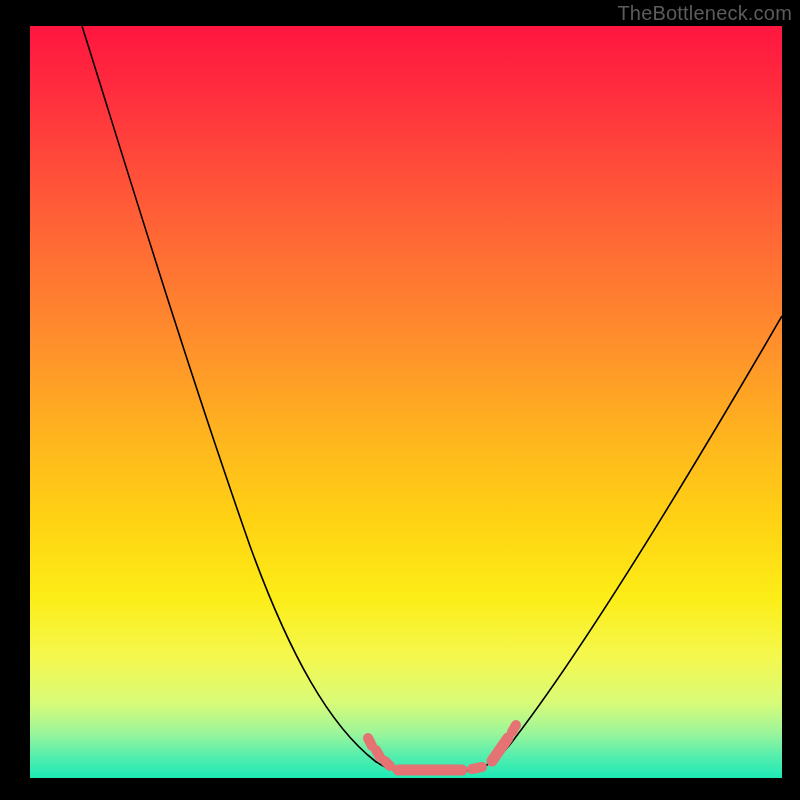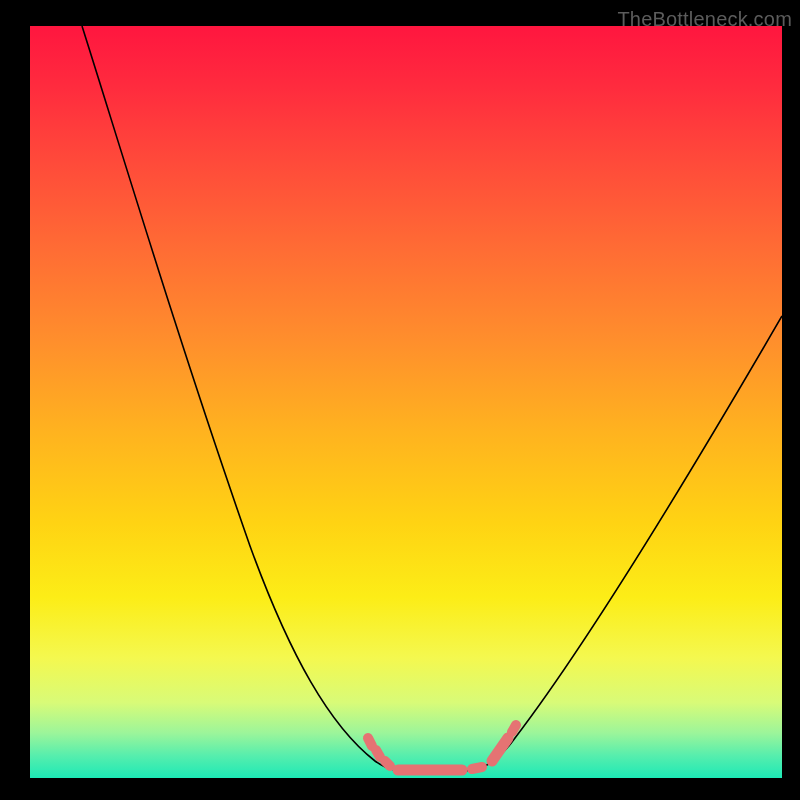--- a/index.html
+++ b/index.html
@@ -19,21 +19,20 @@
   }
   .watermark {
     position: absolute;
     top: 2px;
     right: 8px;
     color: #5c5c5c;
     font-size: 20px;
     font-weight: 400;
     letter-spacing: 0.2px;
     z-index: 10;
-    margin-top: 6px;
   }
   .plot-area {
     position: absolute;
     left: 30px;
     top: 26px;
     width: 752px;
     height: 752px;
     
     background: linear-gradient(to bottom,
       #ff163f 0%,

